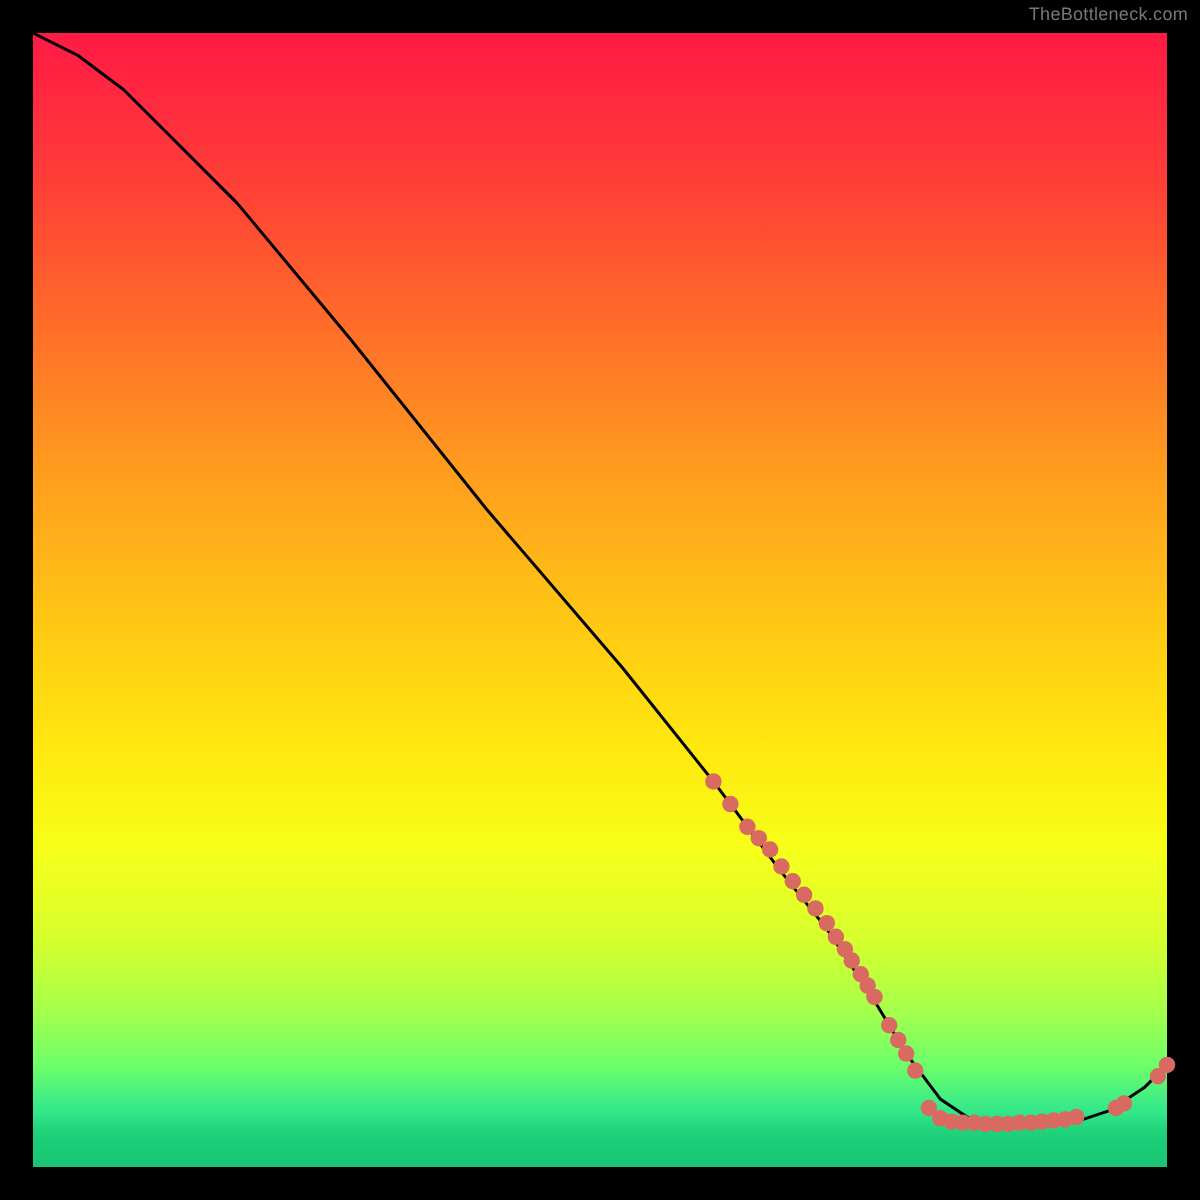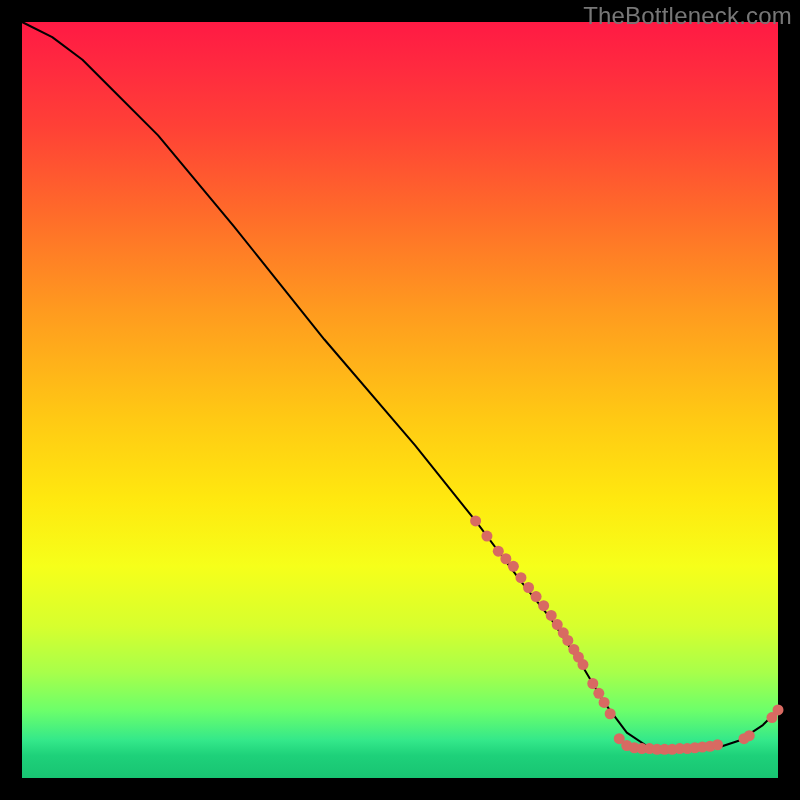--- a/index.html
+++ b/index.html
@@ -47,21 +47,21 @@
     top: 22px;
     width: 756px;
     height: 756px;
     overflow: visible;
   }
   .watermark {
     position: absolute;
     top: 2px;
     right: 8px;
     color: #777;
-    font-size: 24px;
+    font-size: 12px;
     font-weight: 500;
     letter-spacing: 0.2px;
     user-select: none;
   }
 </style>
 </head>
 <body>
 
 <div class="chart-wrap">
   <div class="plot-bg"></div>

